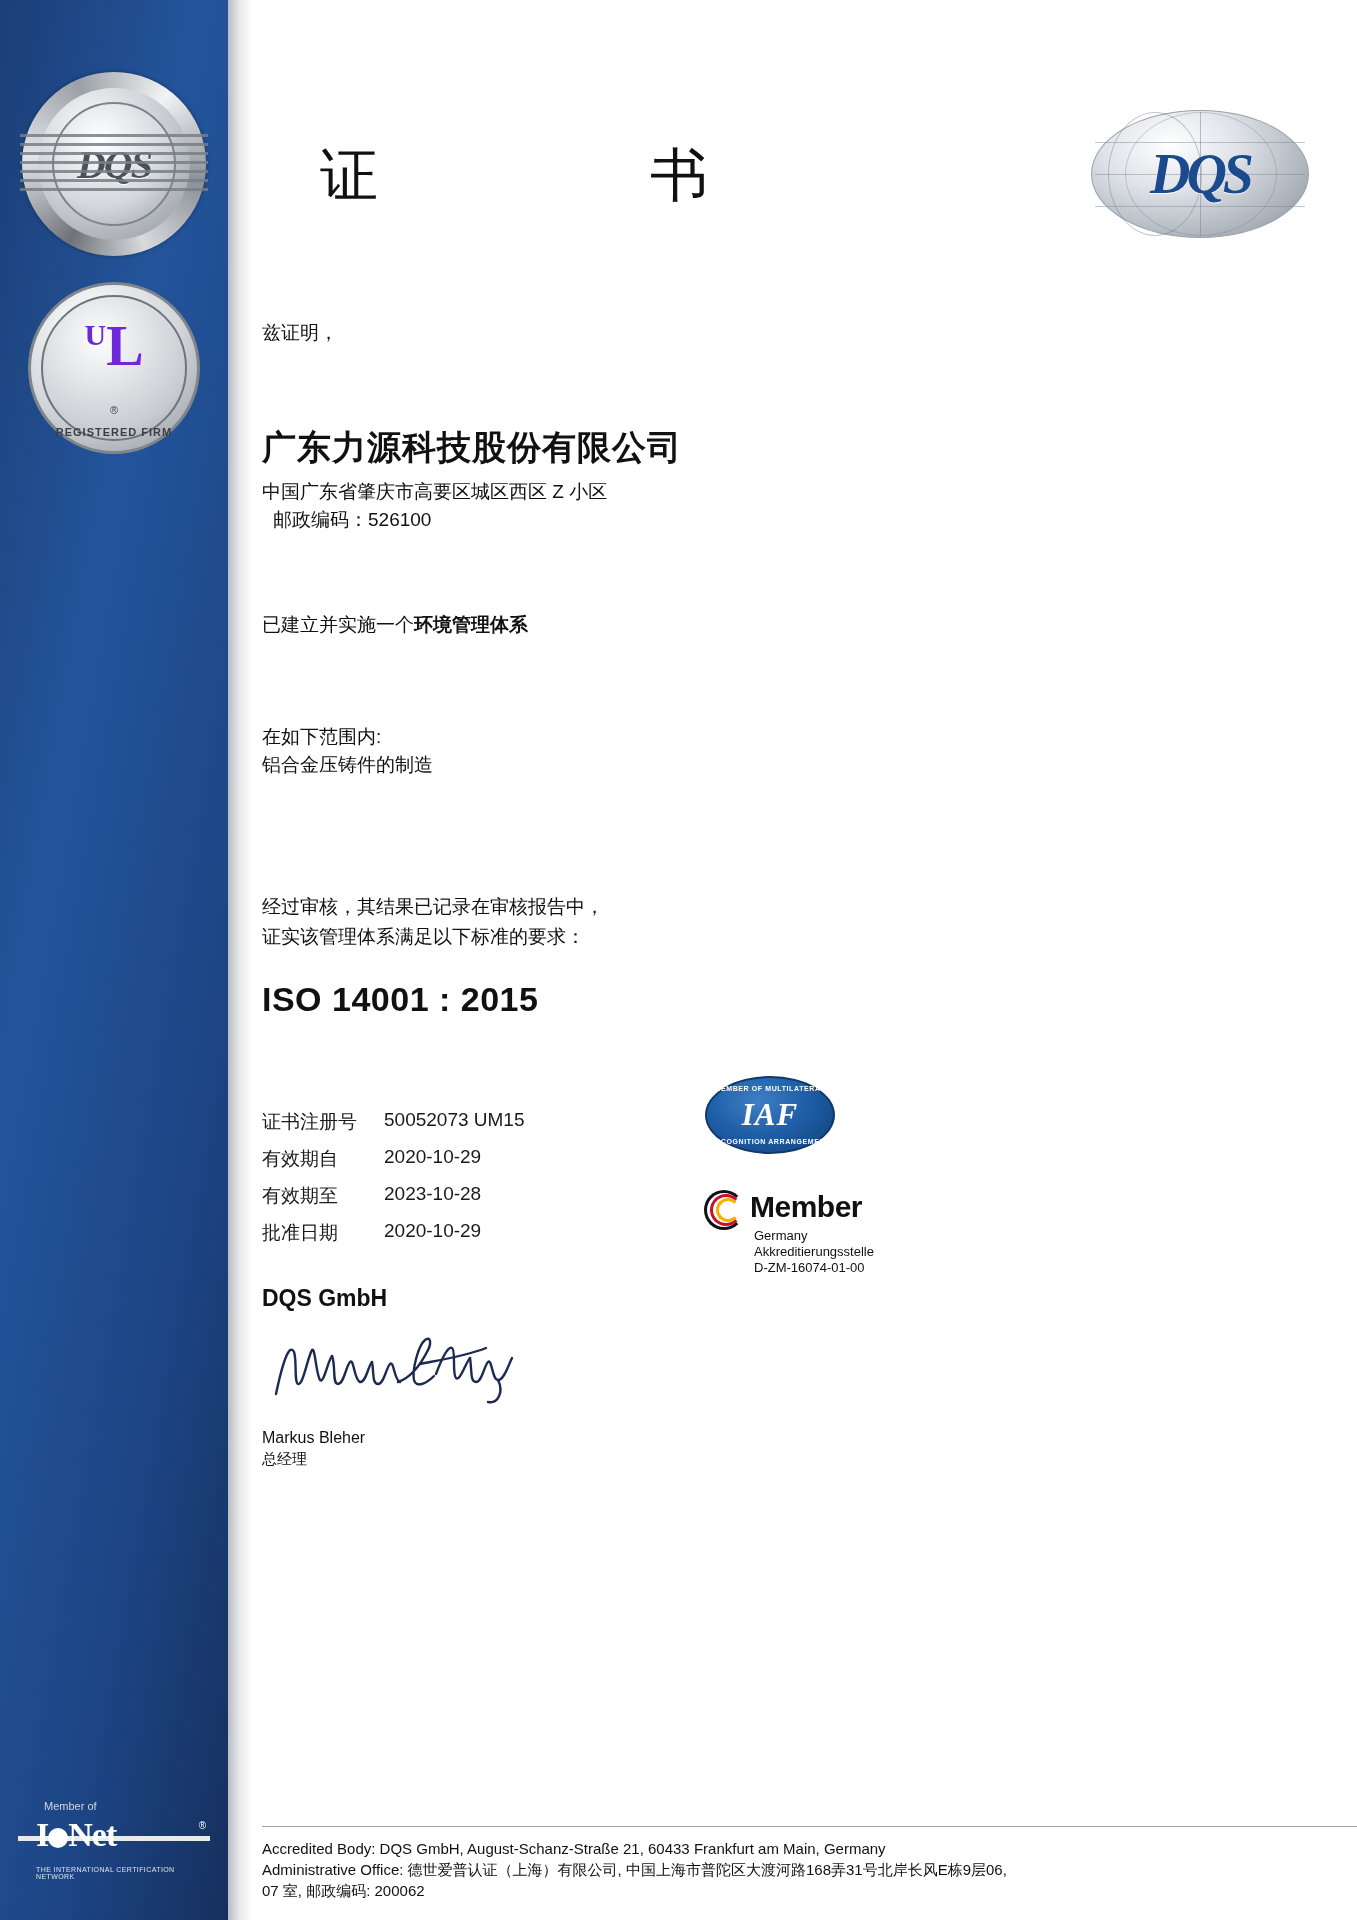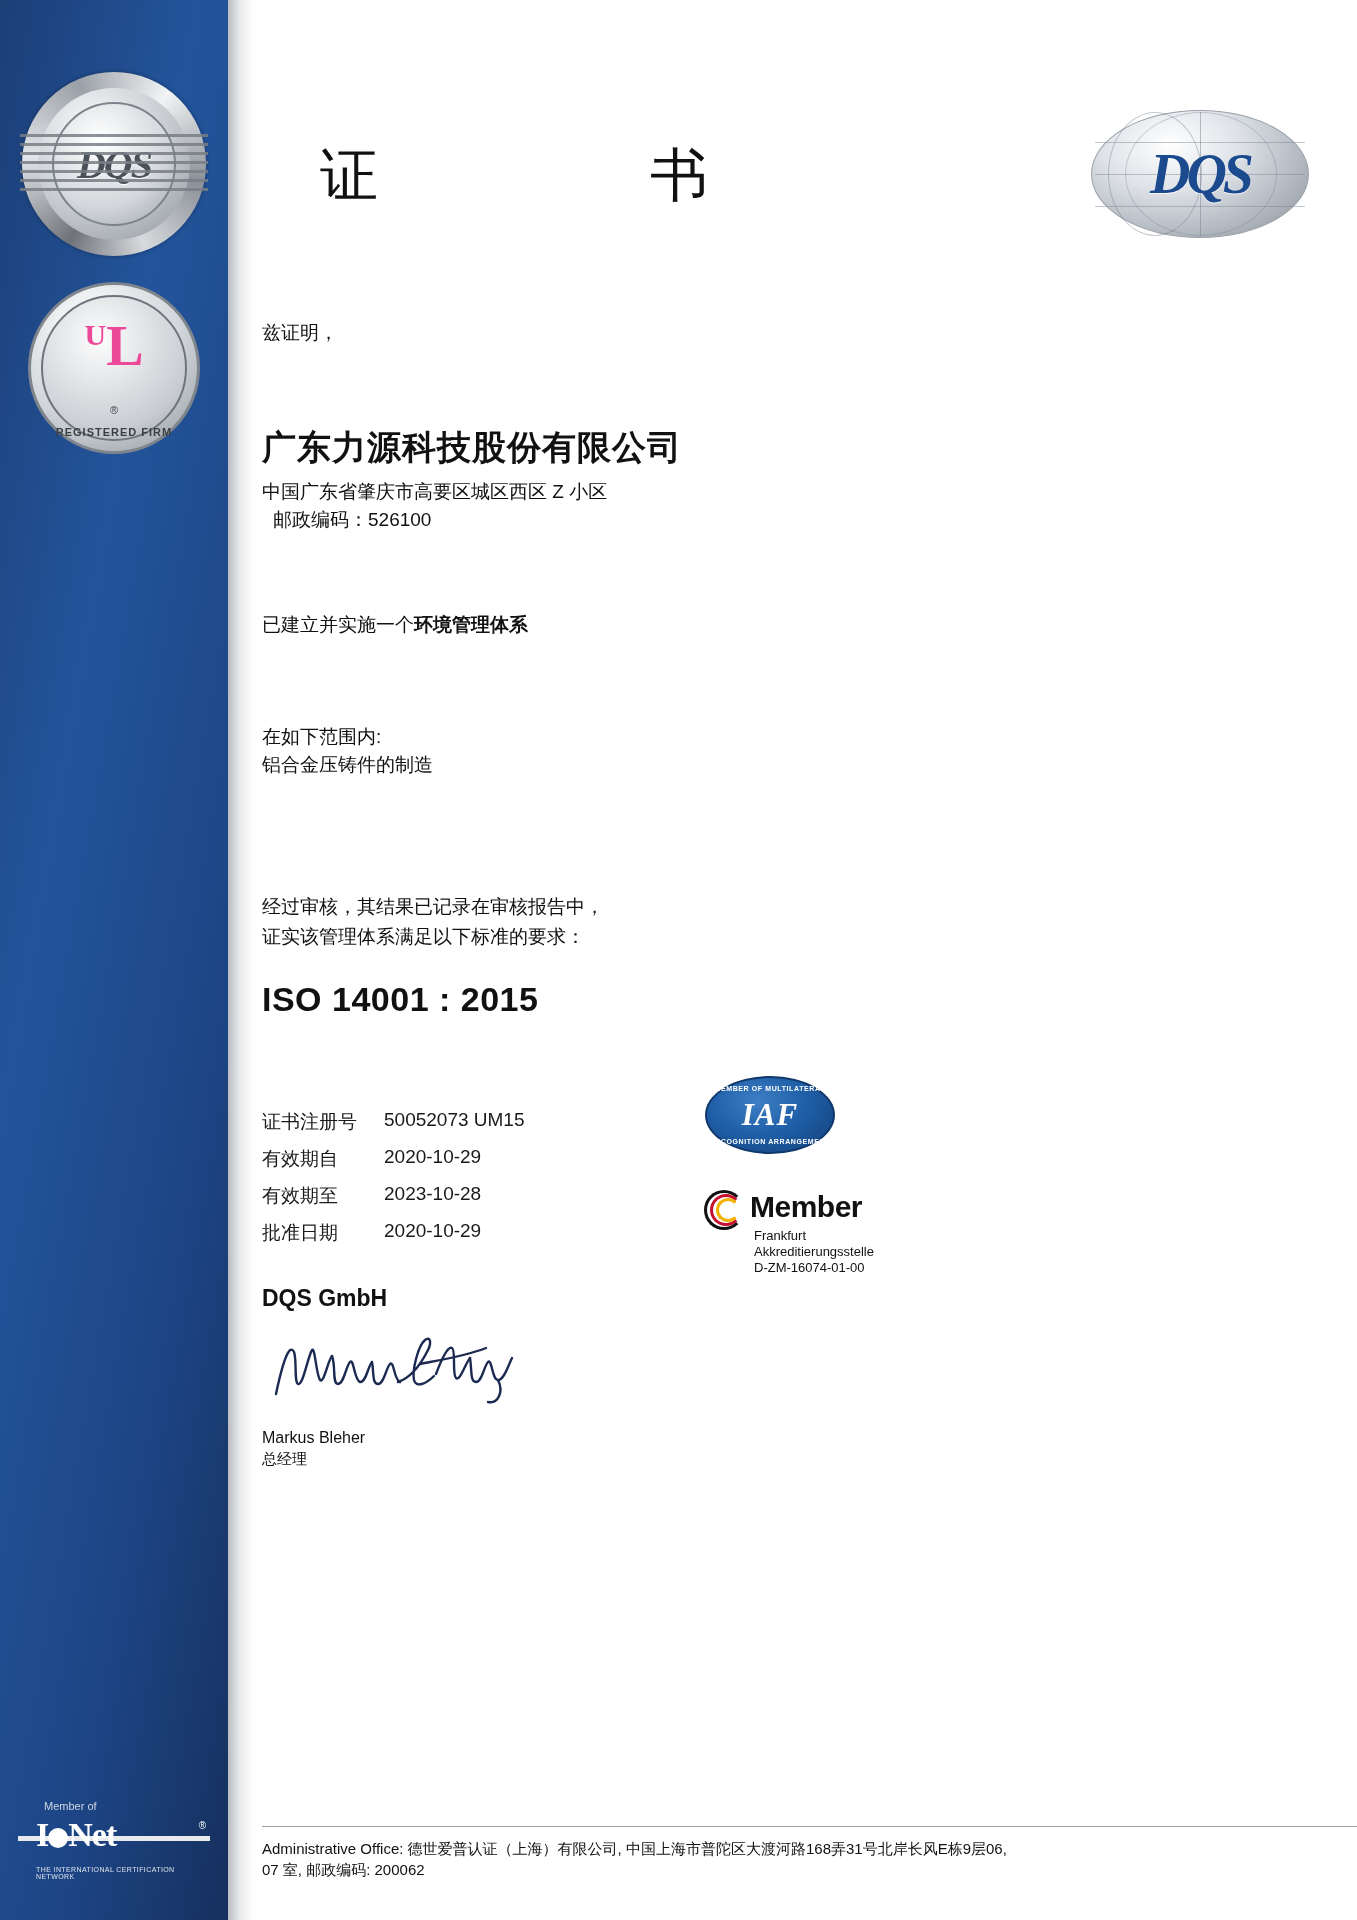--- a/index.html
+++ b/index.html
@@ -94,21 +94,21 @@
     border: 2px solid #6e747c;
     background: radial-gradient(circle at 40% 30%, #fdfdfd, #c8ccd1 70%, #9aa0a7 100%);
   }
   .ul-mark .ul-letters {
     position: absolute;
     top: 36px; left: 0; right: 0;
     text-align: center;
     font-family: "Liberation Serif", serif;
     font-size: 56px;
     font-weight: bold;
-    color: #ec4899;
+    color: #6d28d9;
     line-height: 1;
   }
   .ul-mark .ul-letters .small {
     font-size: 30px;
     vertical-align: super;
   }
   .ul-mark .reg-text {
     position: absolute;
     bottom: 16px; left: 0; right: 0;
     text-align: center;
@@ -474,21 +474,21 @@
   </div>
 
   <div class="dakks">
     <div class="mark">
       <div class="a1"></div>
       <div class="a2"></div>
       <div class="a3"></div>
     </div>
     <div class="name">Member</div>
     <div class="lines">
-      <div>Frankfurt</div>
+      <div>Germany</div>
       <div>Akkreditierungsstelle</div>
       <div>D-ZM-16074-01-00</div>
     </div>
   </div>
 
   <div class="t issuer">DQS GmbH</div>
 
   <div class="sig">
     <svg width="260" height="90" viewBox="0 0 260 90" fill="none" xmlns="http://www.w3.org/2000/svg" aria-hidden="true">
       <g stroke="#1c2a52" stroke-width="2.4" fill="none" stroke-linecap="round">
@@ -502,17 +502,18 @@
         <path d="M228 58 C234 70, 228 82, 218 80"></path>
       </g>
     </svg>
   </div>
 
   <div class="t sig-name">Markus Bleher</div>
   <div class="t sig-role">总经理</div>
 
   <div class="footer-rule"></div>
   <div class="footer">
+    <div>Accredited Body: DQS GmbH, August-Schanz-Straße 21, 60433 Frankfurt am Main, Germany</div>
     <div>Administrative Office: 德世爱普认证（上海）有限公司, 中国上海市普陀区大渡河路168弄31号北岸长风E栋9层06,</div>
     <div>07 室, 邮政编码: 200062</div>
   </div>
 
 </div>
 
 </body></html>

